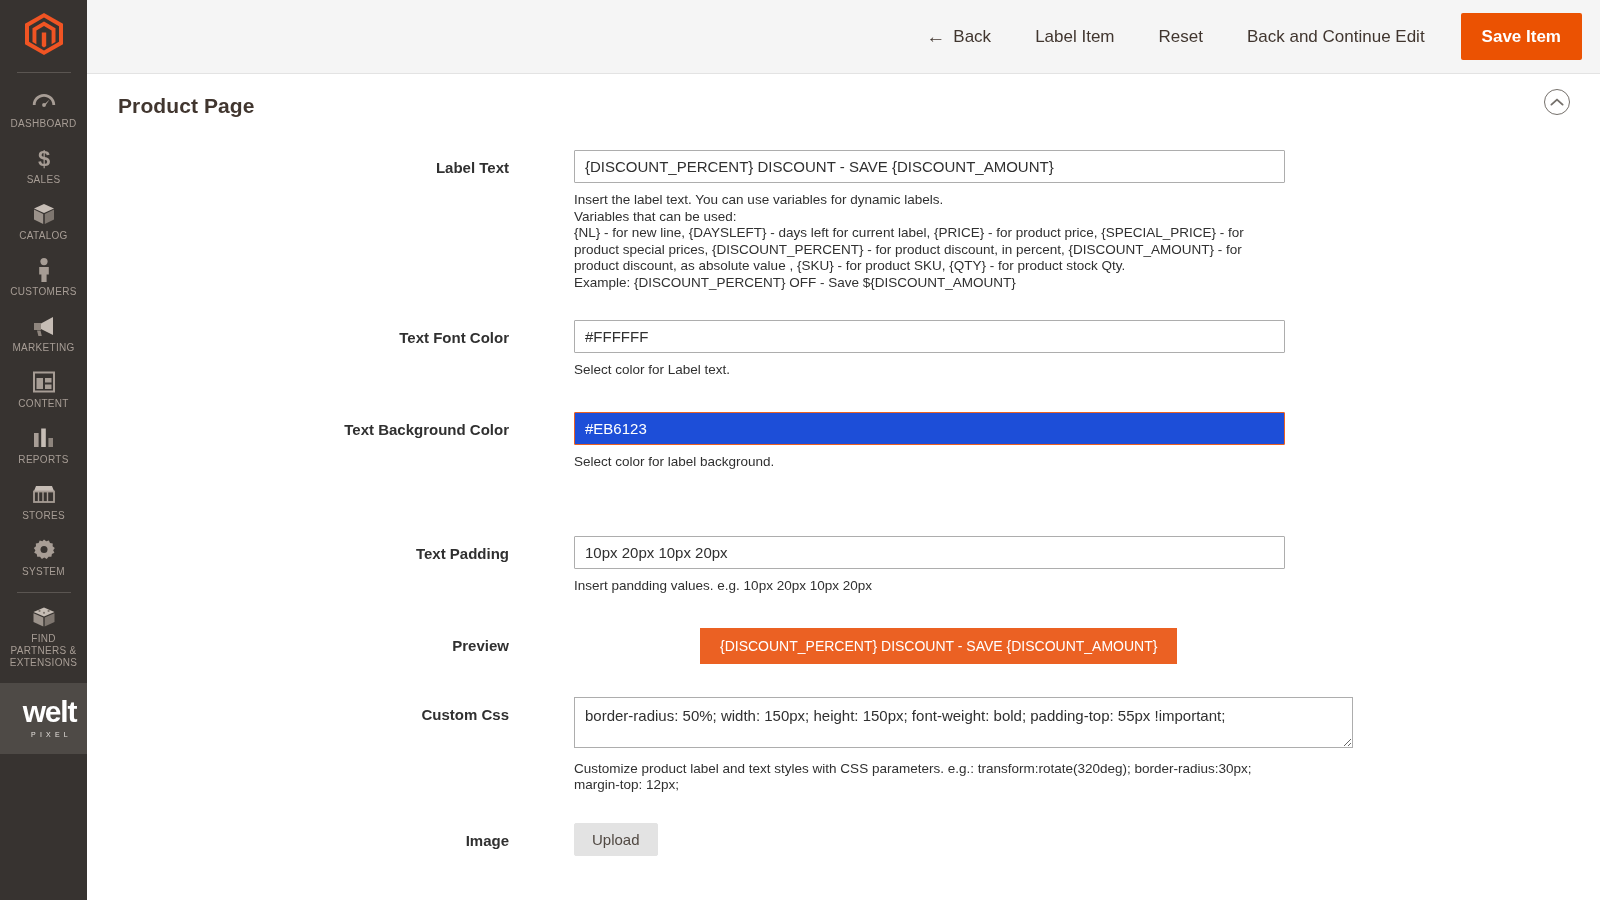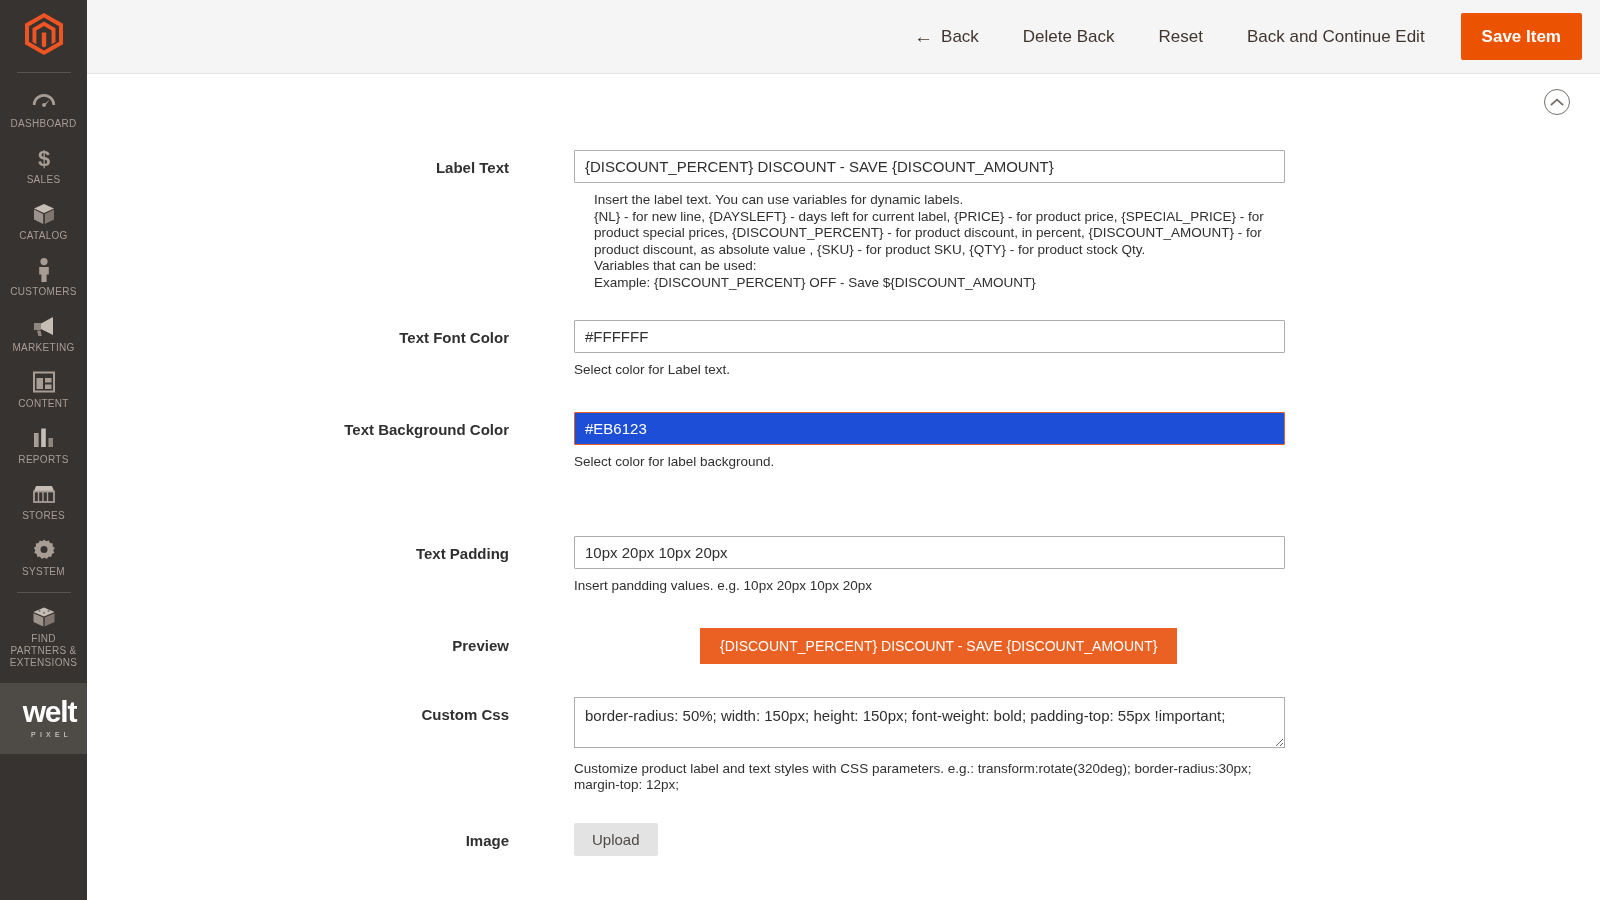--- a/index.html
+++ b/index.html
@@ -203,39 +203,39 @@
     color: #ffffff;
     border-color: #eb6123;
   }
   .note {
     font-size: 13.5px;
     color: #303030;
     line-height: 16.5px;
     margin-top: 9px;
     max-width: 700px;
   }
-  .note-block { margin-top: 9px; margin-left: 20px; }
+  .note-block { margin-top: 9px; }
   .note-block div { font-size: 13.5px; color: #303030; line-height: 16.5px; }
   .spacer-sm { height: 29px; }
   .spacer-md { height: 33px; }
 
   
   #preview-badge {
     display: inline-block;
     background: #eb6123;
     color: #ffffff;
     font-size: 14px;
     padding: 10px 20px 10px 20px;
     white-space: nowrap;
     font-family: "Liberation Sans", sans-serif;
   }
 
   
   .css-textarea {
-    width: 711px;
+    width: 779px;
     height: 51px;
     border: 1px solid #adadad;
     background: #ffffff;
     font-family: "Liberation Sans", sans-serif;
     font-size: 15px;
     color: #303030;
     padding: 8px 10px;
     resize: vertical;
     outline: none;
     line-height: 19px;
@@ -389,44 +389,45 @@
   </div>
 </div>
 
 <div id="main">
 
   <div id="page-actions">
     <button class="action-btn">
       <span class="arrow">←</span>
       <span>Back</span>
     </button>
-    <button class="action-btn">Delete Back</button>
+    <button class="action-btn">Label Item</button>
     <button class="action-btn">Reset</button>
     <button class="action-btn">Back and Continue Edit</button>
     <button id="save-item-button">Save Item</button>
   </div>
 
   <div id="section-header">
+    <div id="page-title">Product Page</div>
     <div id="collapse-toggle">
       <svg width="14" height="9" viewBox="0 0 14 9">
         <path d="M1.4 6.6 L7 1.6 L12.6 6.6" fill="none" stroke="#75706b" stroke-width="1.9" stroke-linecap="round" stroke-linejoin="round"></path>
       </svg>
     </div>
   </div>
 
   <div id="form-body">
 
     <div class="field-row">
       <div class="field-label">Label Text</div>
       <div class="field-control">
         <input class="text-input" value="{DISCOUNT_PERCENT} DISCOUNT - SAVE {DISCOUNT_AMOUNT}" style="">
         <div class="note-block">
           <div>Insert the label text. You can use variables for dynamic labels.</div>
+          <div>Variables that can be used:</div>
           <div>{NL} - for new line, {DAYSLEFT} - days left for current label, {PRICE} - for product price, {SPECIAL_PRICE} - for product special prices, {DISCOUNT_PERCENT} - for product discount, in percent, {DISCOUNT_AMOUNT} - for product discount, as absolute value , {SKU} - for product SKU, {QTY} - for product stock Qty.</div>
-          <div>Variables that can be used:</div>
           <div>Example: {DISCOUNT_PERCENT} OFF - Save ${DISCOUNT_AMOUNT}</div>
         </div>
       </div>
     </div>
 
     <div class="spacer-sm"></div>
 
     <div class="field-row">
       <div class="field-label">Text Font Color</div>
       <div class="field-control">

